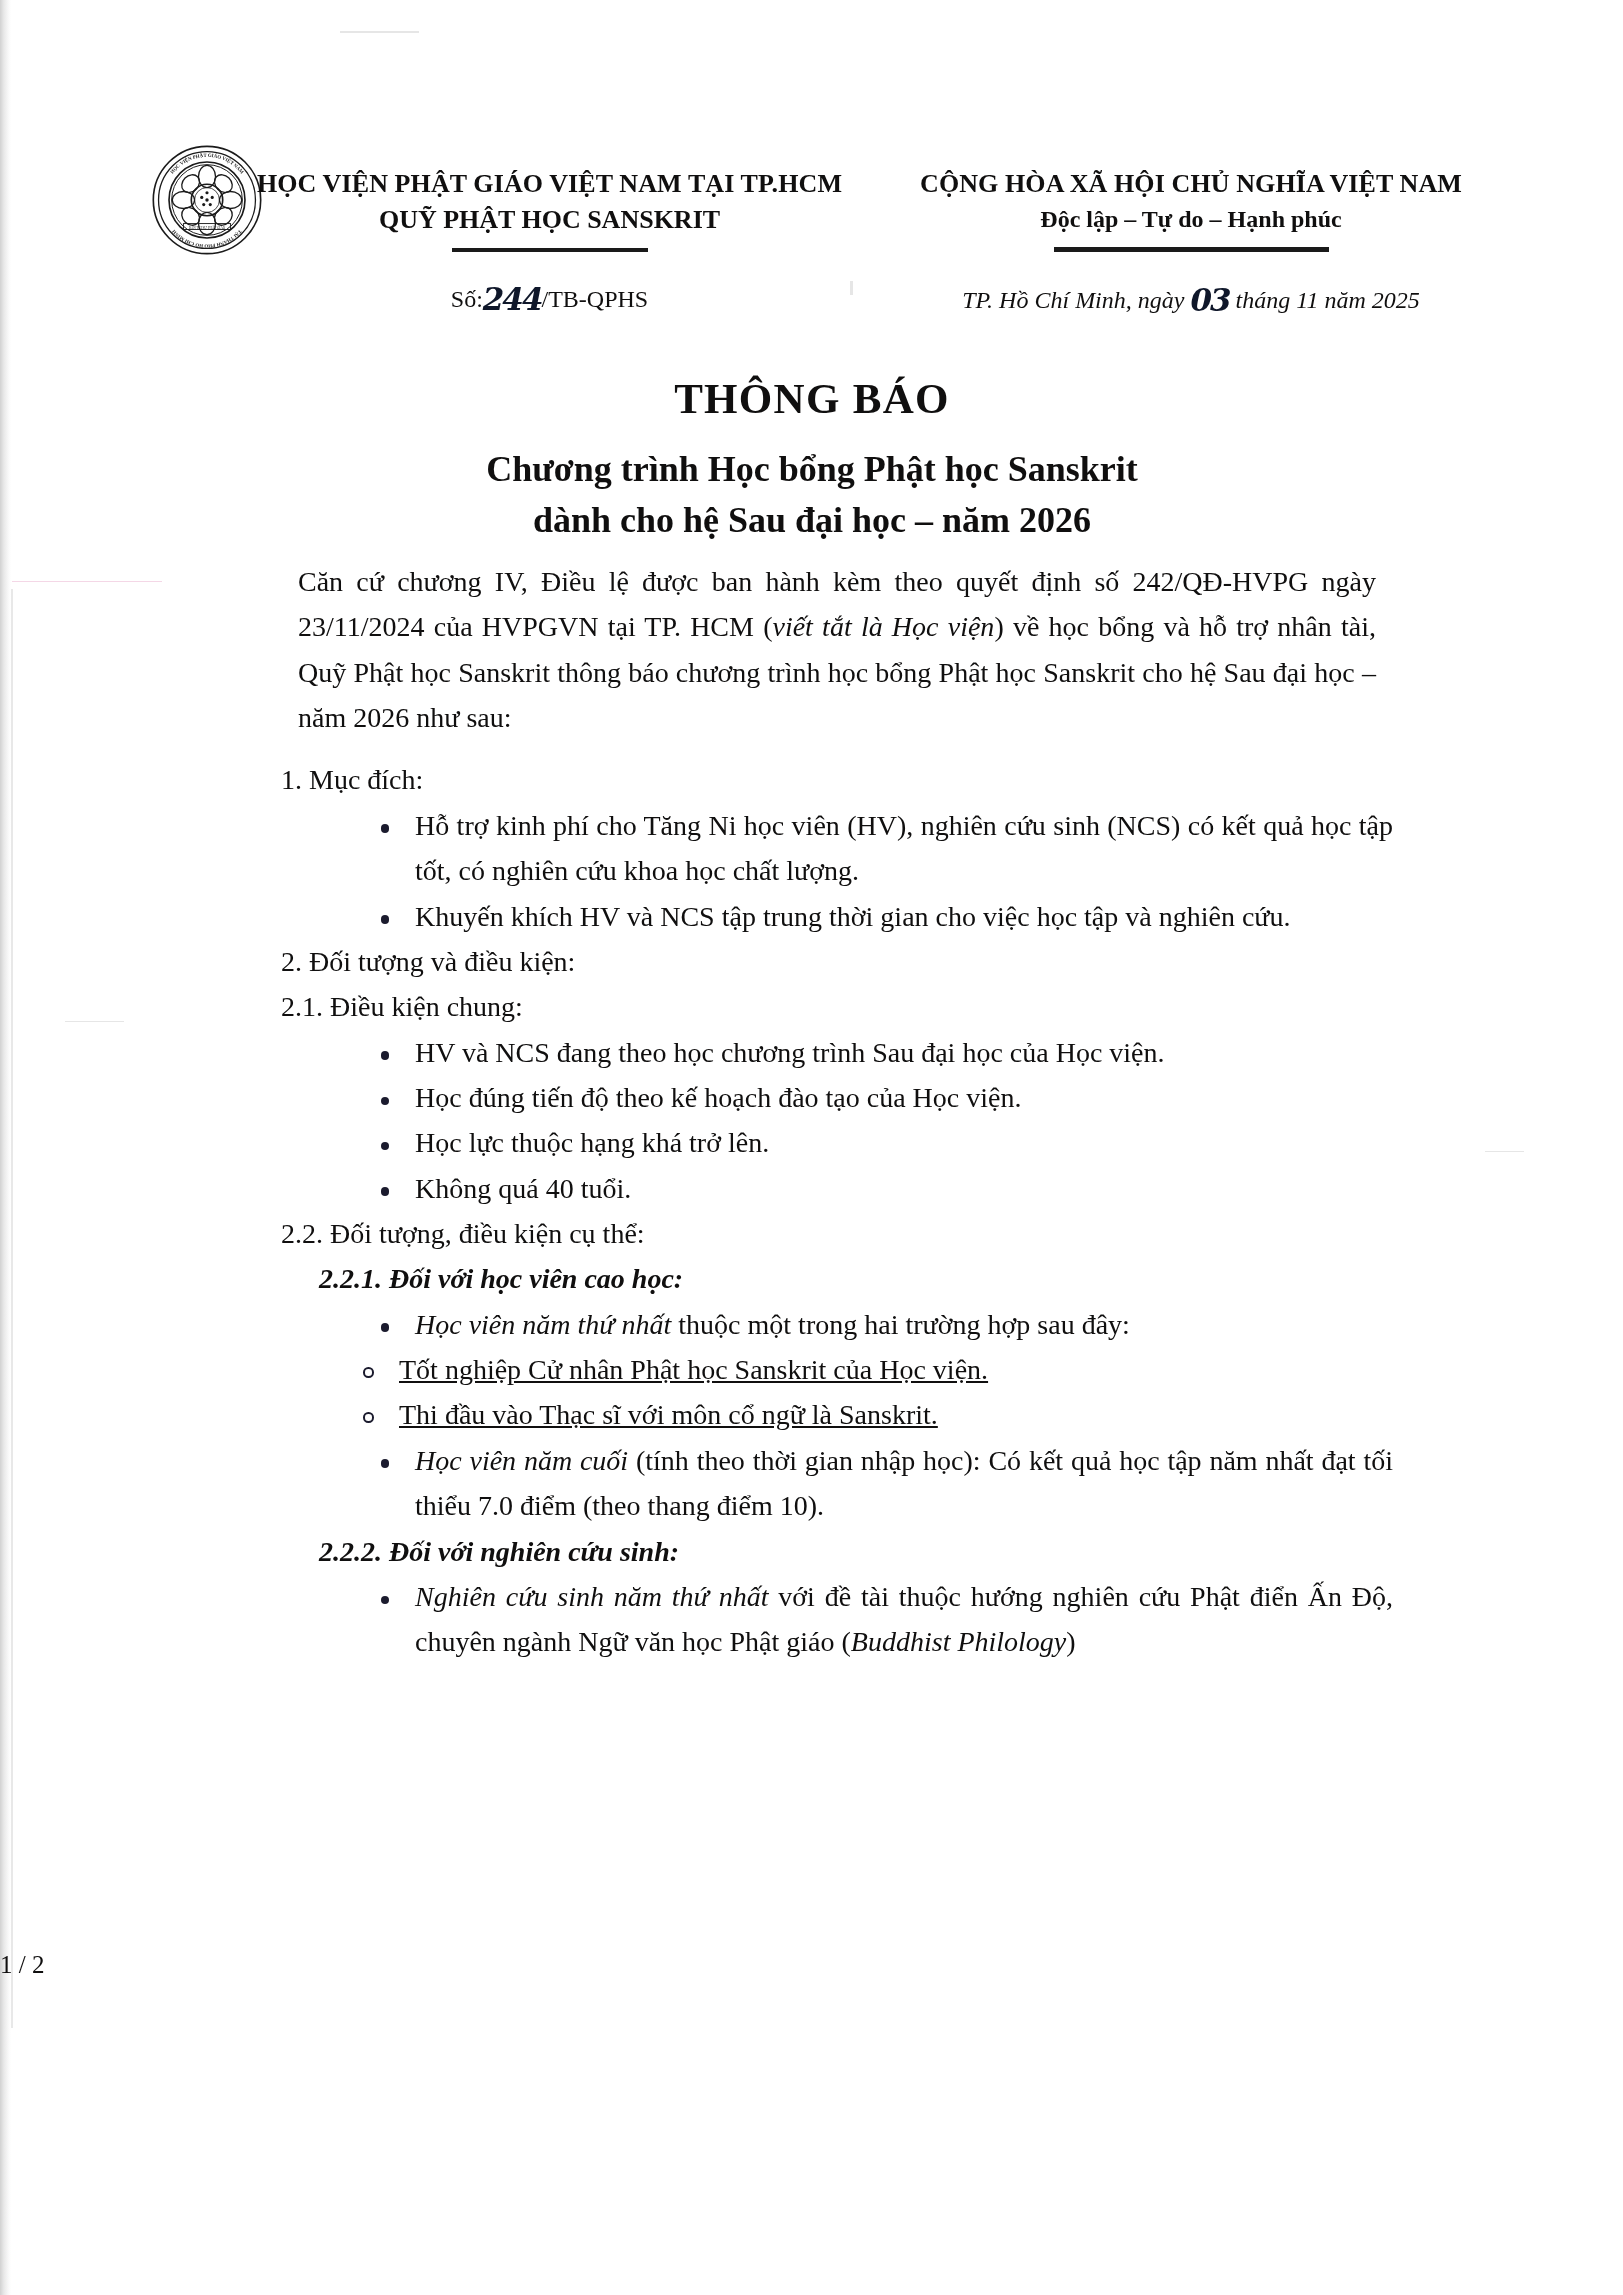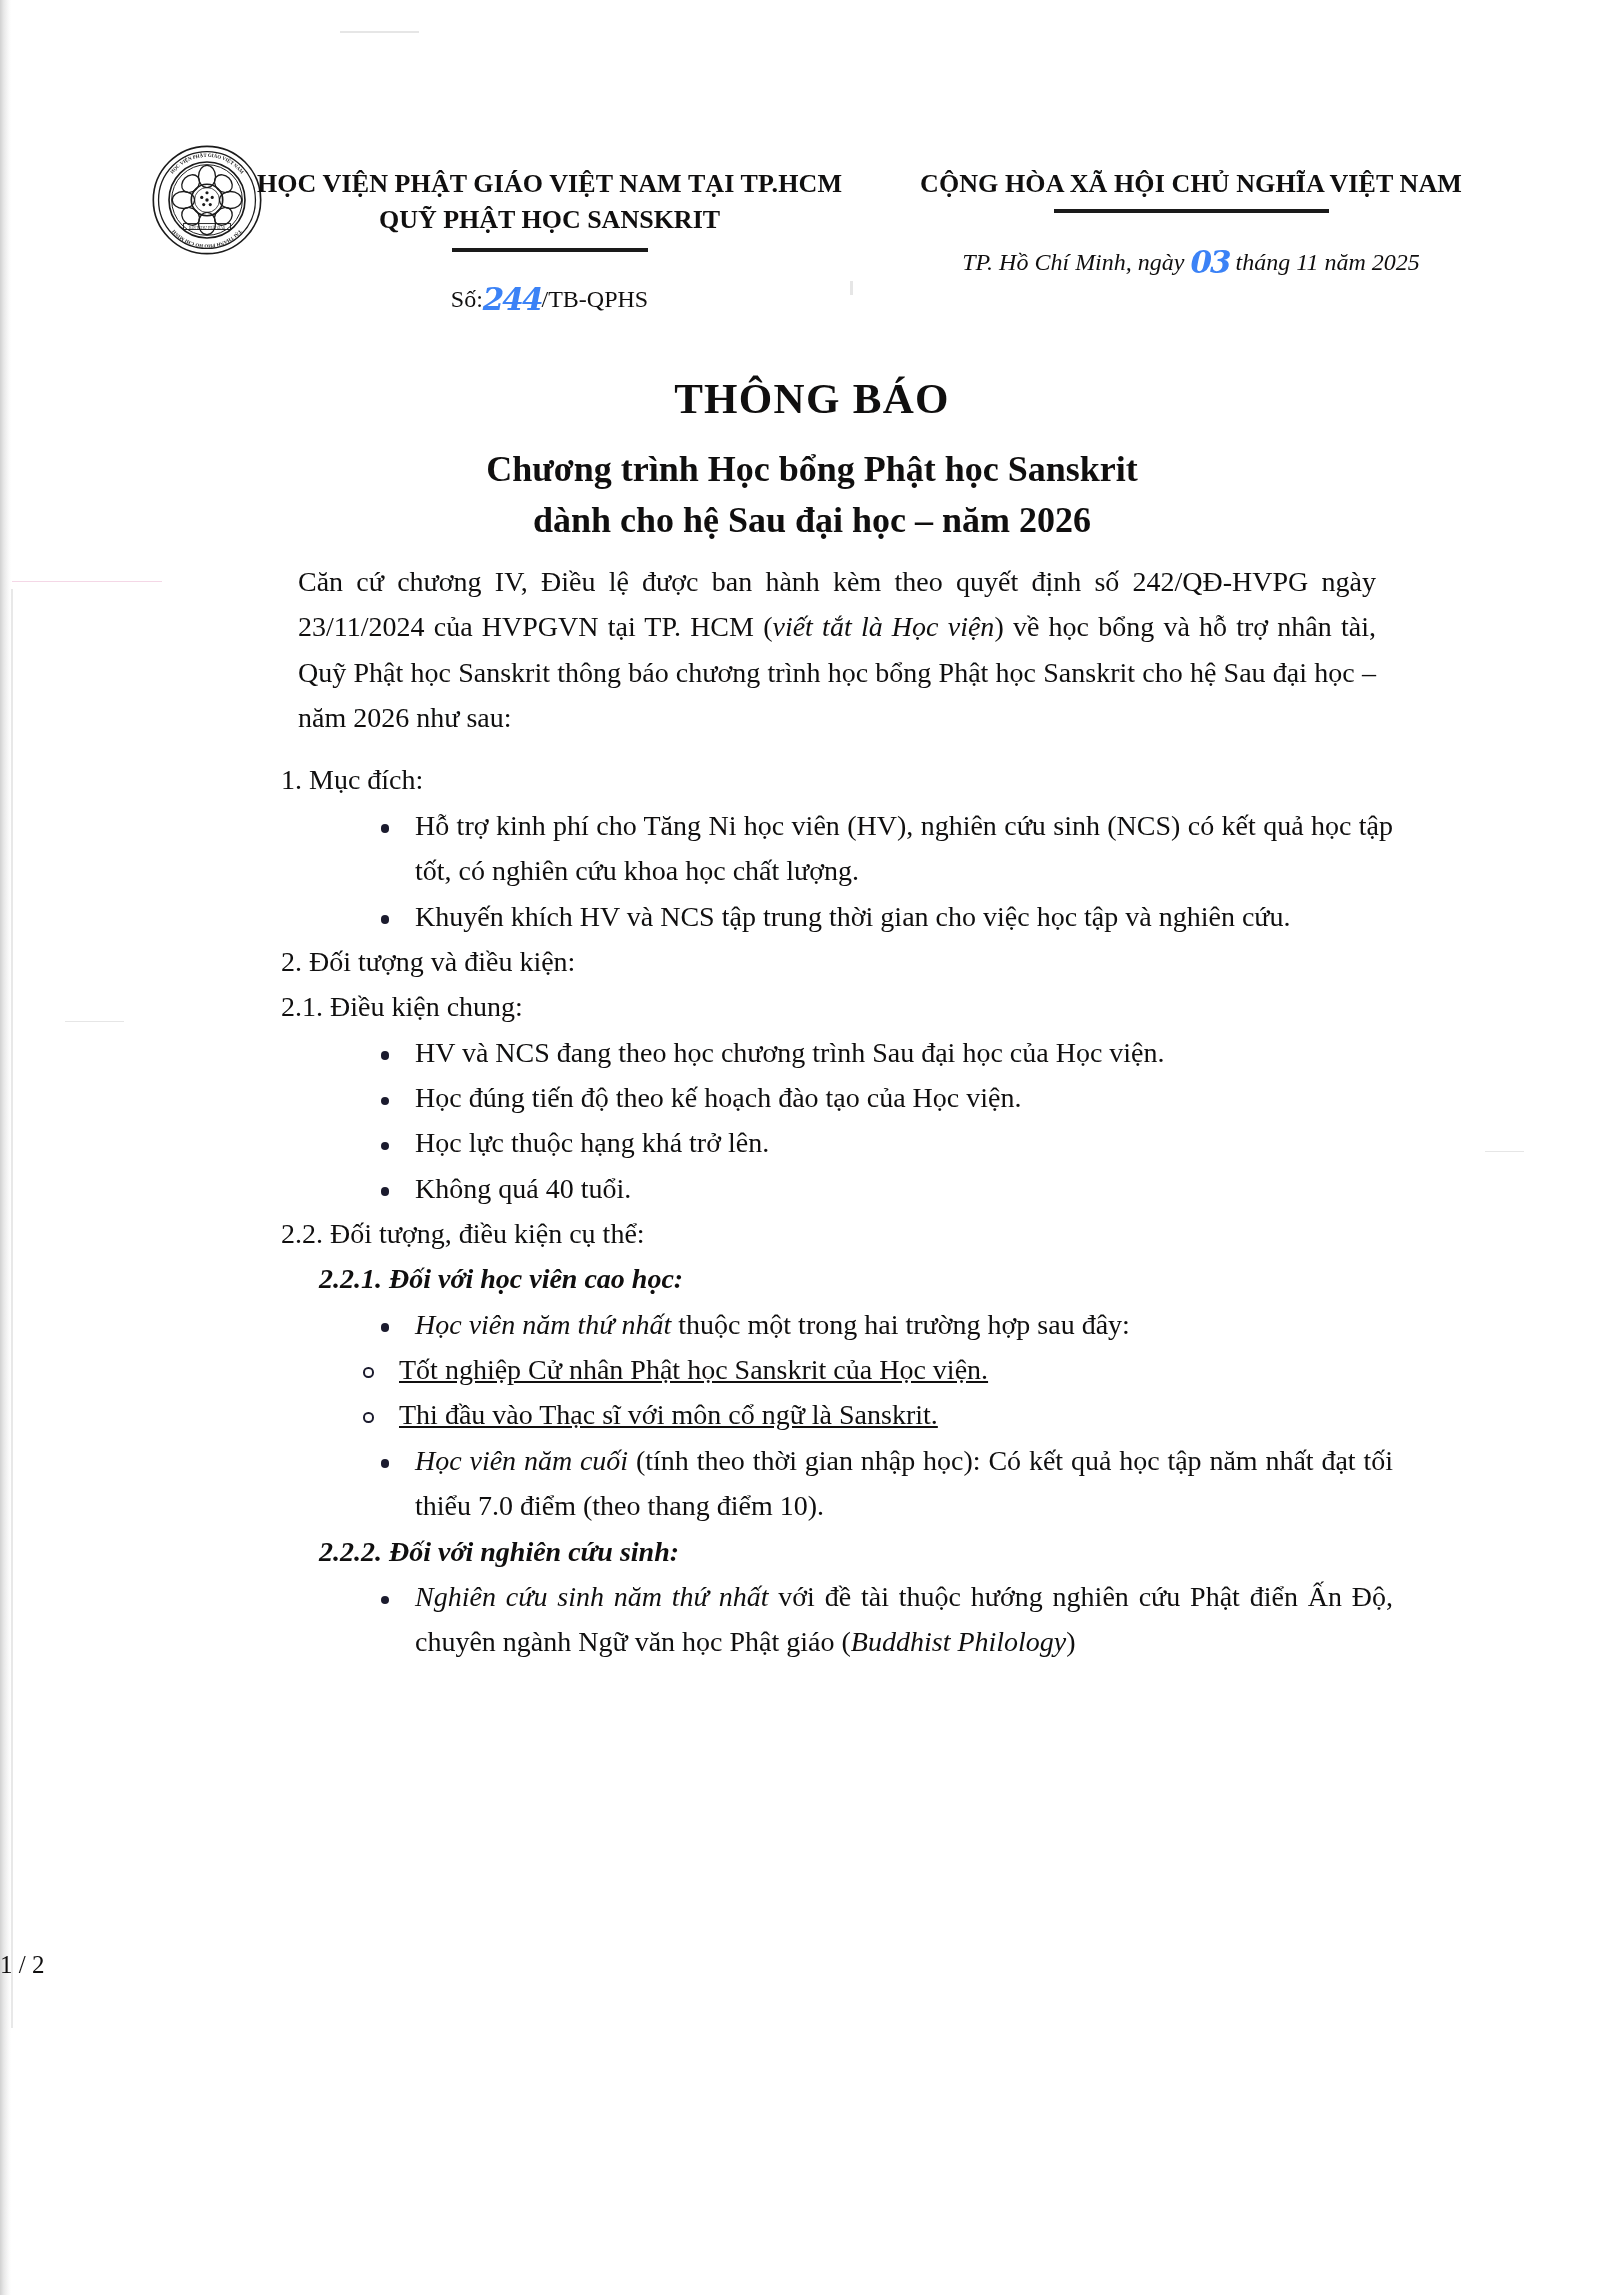--- a/index.html
+++ b/index.html
@@ -94,21 +94,21 @@
   .rule-org { width: 196px; margin-top: 9.2px; }
   .rule-nat { width: 275px; margin-top: 9.2px; }
 
   .so-row {
     margin-top: 26px;
     font-size: 24px;
     white-space: nowrap;
     position: relative;
   }
   .hand {
-    color: #3b82f6;
+    color: #0f172a;
     font-family: "DejaVu Serif", serif;
     font-weight: 700;
     font-style: italic;
     font-size: 31px;
     letter-spacing: -2px;
     position: relative;
     top: 2.6px;
   }
   .date-row {
     margin-top: 27.5px;
@@ -275,20 +275,21 @@
       <div class="hdr-line1">HỌC VIỆN PHẬT GIÁO VIỆT NAM TẠI TP.HCM</div>
       <div class="hdr-line2">QUỸ PHẬT HỌC SANSKRIT</div>
       <div class="rule rule-org"></div>
       <div class="so-row">
         <span>Số:</span><span class="hand">244</span><span>/TB-QPHS</span>
       </div>
     </div>
 
     <div class="nat-block">
       <div class="hdr-line1">CỘNG HÒA XÃ HỘI CHỦ NGHĨA VIỆT NAM</div>
+      <div class="nat-line2">Độc lập – Tự do – Hạnh phúc</div>
       <div class="rule rule-nat"></div>
       <div class="date-row">
         <span>TP. Hồ Chí Minh, ngày</span>
         <span class="hand">03</span>
         <span>tháng 11 năm 2025</span>
       </div>
     </div>
   </div>
 
   <div class="title-block">

